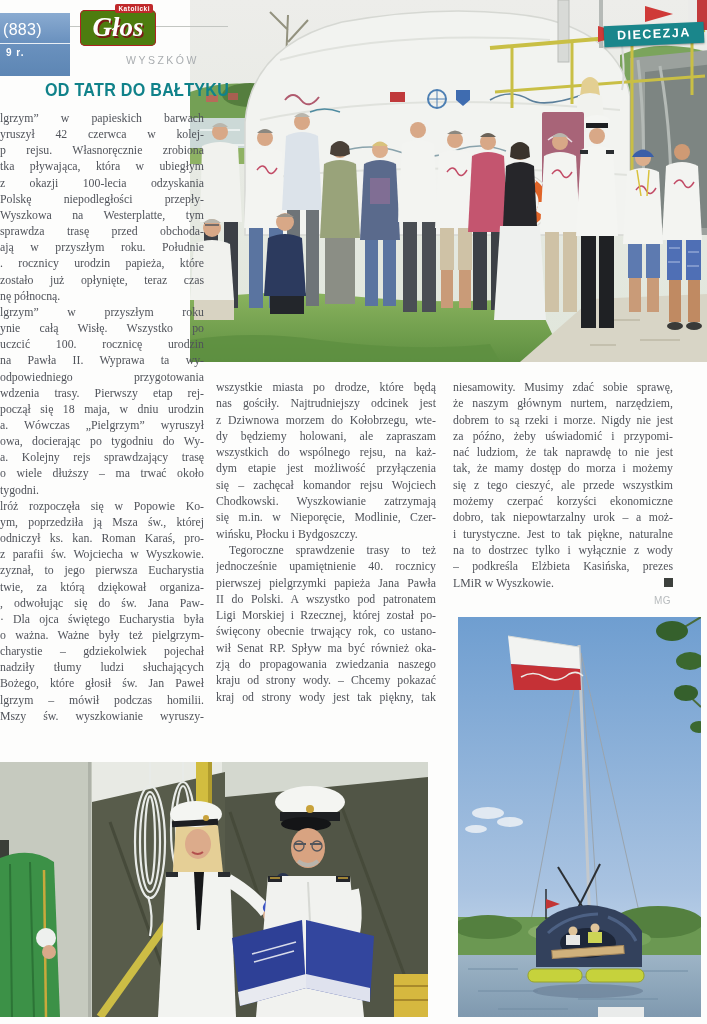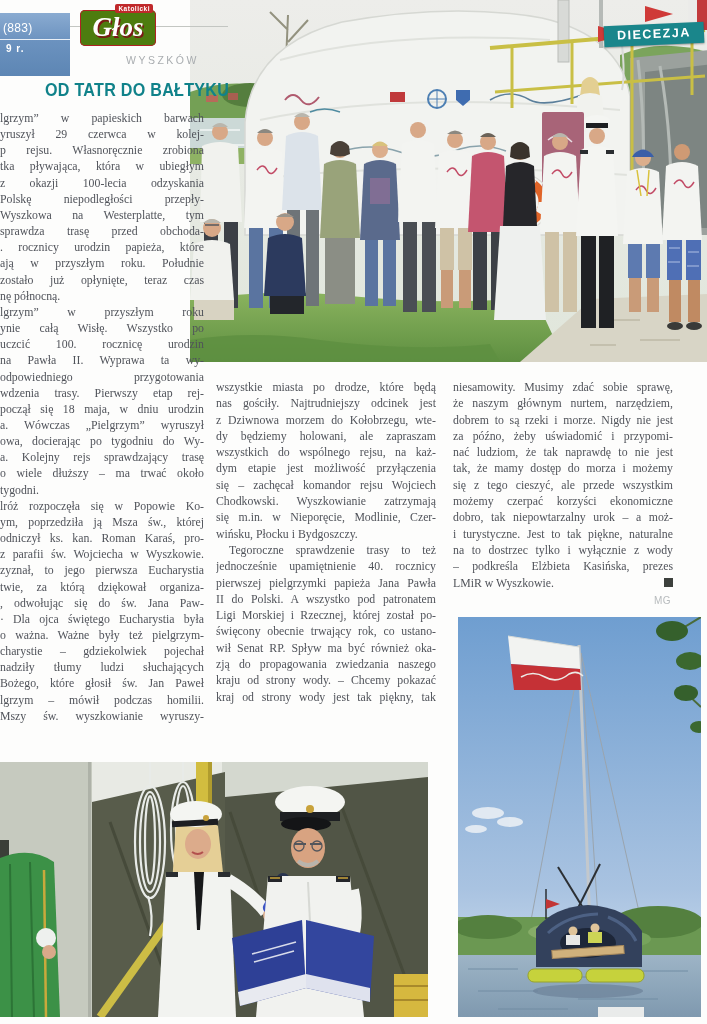--- a/index.html
+++ b/index.html
@@ -3,21 +3,21 @@
 <meta charset="utf-8">
 <style>
   html,body{margin:0;padding:0;background:#ffffff;}
   .page{position:relative;width:707px;height:1024px;background:#fdfdfc;overflow:hidden;
         font-family:"Liberation Serif", serif;}
   
   .mast-rule{position:absolute;left:62px;top:26px;width:166px;height:1px;background:#c3c6c2;z-index:1;}
   .issue-box{position:absolute;left:0;top:13px;width:70px;height:63px;z-index:2;
      background:linear-gradient(180deg,#8aabd1 0%,#6b92bf 45%,#5d86b4 100%);
      color:#ffffff;font-family:"Liberation Sans",sans-serif;}
-  .issue-l1{padding:8px 0 0 3px;font-size:12px;letter-spacing:.3px;}
+  .issue-l1{padding:8px 0 0 3px;font-size:16px;letter-spacing:.3px;}
   .issue-hr{margin:4px 0 3px 0;border-top:1px solid rgba(255,255,255,.85);}
   .issue-l2{padding-left:6px;font-size:10px;font-weight:bold;letter-spacing:1px;}
   .logo{position:absolute;left:80px;top:10px;width:76px;height:36px;background:#4d7c0f;
         border-radius:5px;z-index:3;box-shadow:0 0 0 1px #b02124 inset;}
   .logo-kicker{position:absolute;top:-6px;right:3px;background:#c0292b;color:#fff;
         font-family:"Liberation Sans",sans-serif;font-size:6.5px;font-weight:bold;
         padding:1px 3px;letter-spacing:.5px;border-radius:2px;}
   .logo-title{color:#ffffff;font-family:"Liberation Serif",serif;font-weight:bold;
         font-size:27px;line-height:34px;text-align:center;font-style:italic;
         text-shadow:1.5px 1.5px 0 #7d1517;}
@@ -272,29 +272,29 @@
           </g>
       </g>
       <path d="M0,362 L0,340 Q60,330 130,340 Q220,352 300,344 L310,362 Z" fill="#5e8f41" opacity=".85"></path>
     </svg>
   </div>
 
   <div class="section-tab">DIECEZJA</div>
 
   <div class="col col1">
       <div class="ln">lgrzym” w papieskich barwach</div>
-      <div class="ln">yruszył 29 czerwca w kolej-</div>
+      <div class="ln">yruszył 42 czerwca w kolej-</div>
       <div class="ln">p rejsu. Własnoręcznie zrobiona</div>
       <div class="ln">tka pływająca, która w ubiegłym</div>
       <div class="ln">z okazji 100-lecia odzyskania</div>
       <div class="ln">Polskę niepodległości przepły-</div>
       <div class="ln">Wyszkowa na Westerplatte, tym</div>
       <div class="ln">sprawdza trasę przed obchoda-</div>
+      <div class="ln">ają w przyszłym roku. Południe</div>
       <div class="ln">. rocznicy urodzin papieża, które</div>
-      <div class="ln">ają w przyszłym roku. Południe</div>
       <div class="ln">zostało już opłynięte, teraz czas</div>
       <div class="ln end">nę północną.</div>
       <div class="ln">lgrzym” w przyszłym roku</div>
       <div class="ln">ynie całą Wisłę. Wszystko po</div>
       <div class="ln">uczcić 100. rocznicę urodzin</div>
       <div class="ln">na Pawła II. Wyprawa ta wy-</div>
       <div class="ln">odpowiedniego przygotowania</div>
       <div class="ln">wdzenia trasy. Pierwszy etap rej-</div>
       <div class="ln">począł się 18 maja, w dniu urodzin</div>
       <div class="ln">a. Wówczas „Pielgrzym” wyruszył</div>

